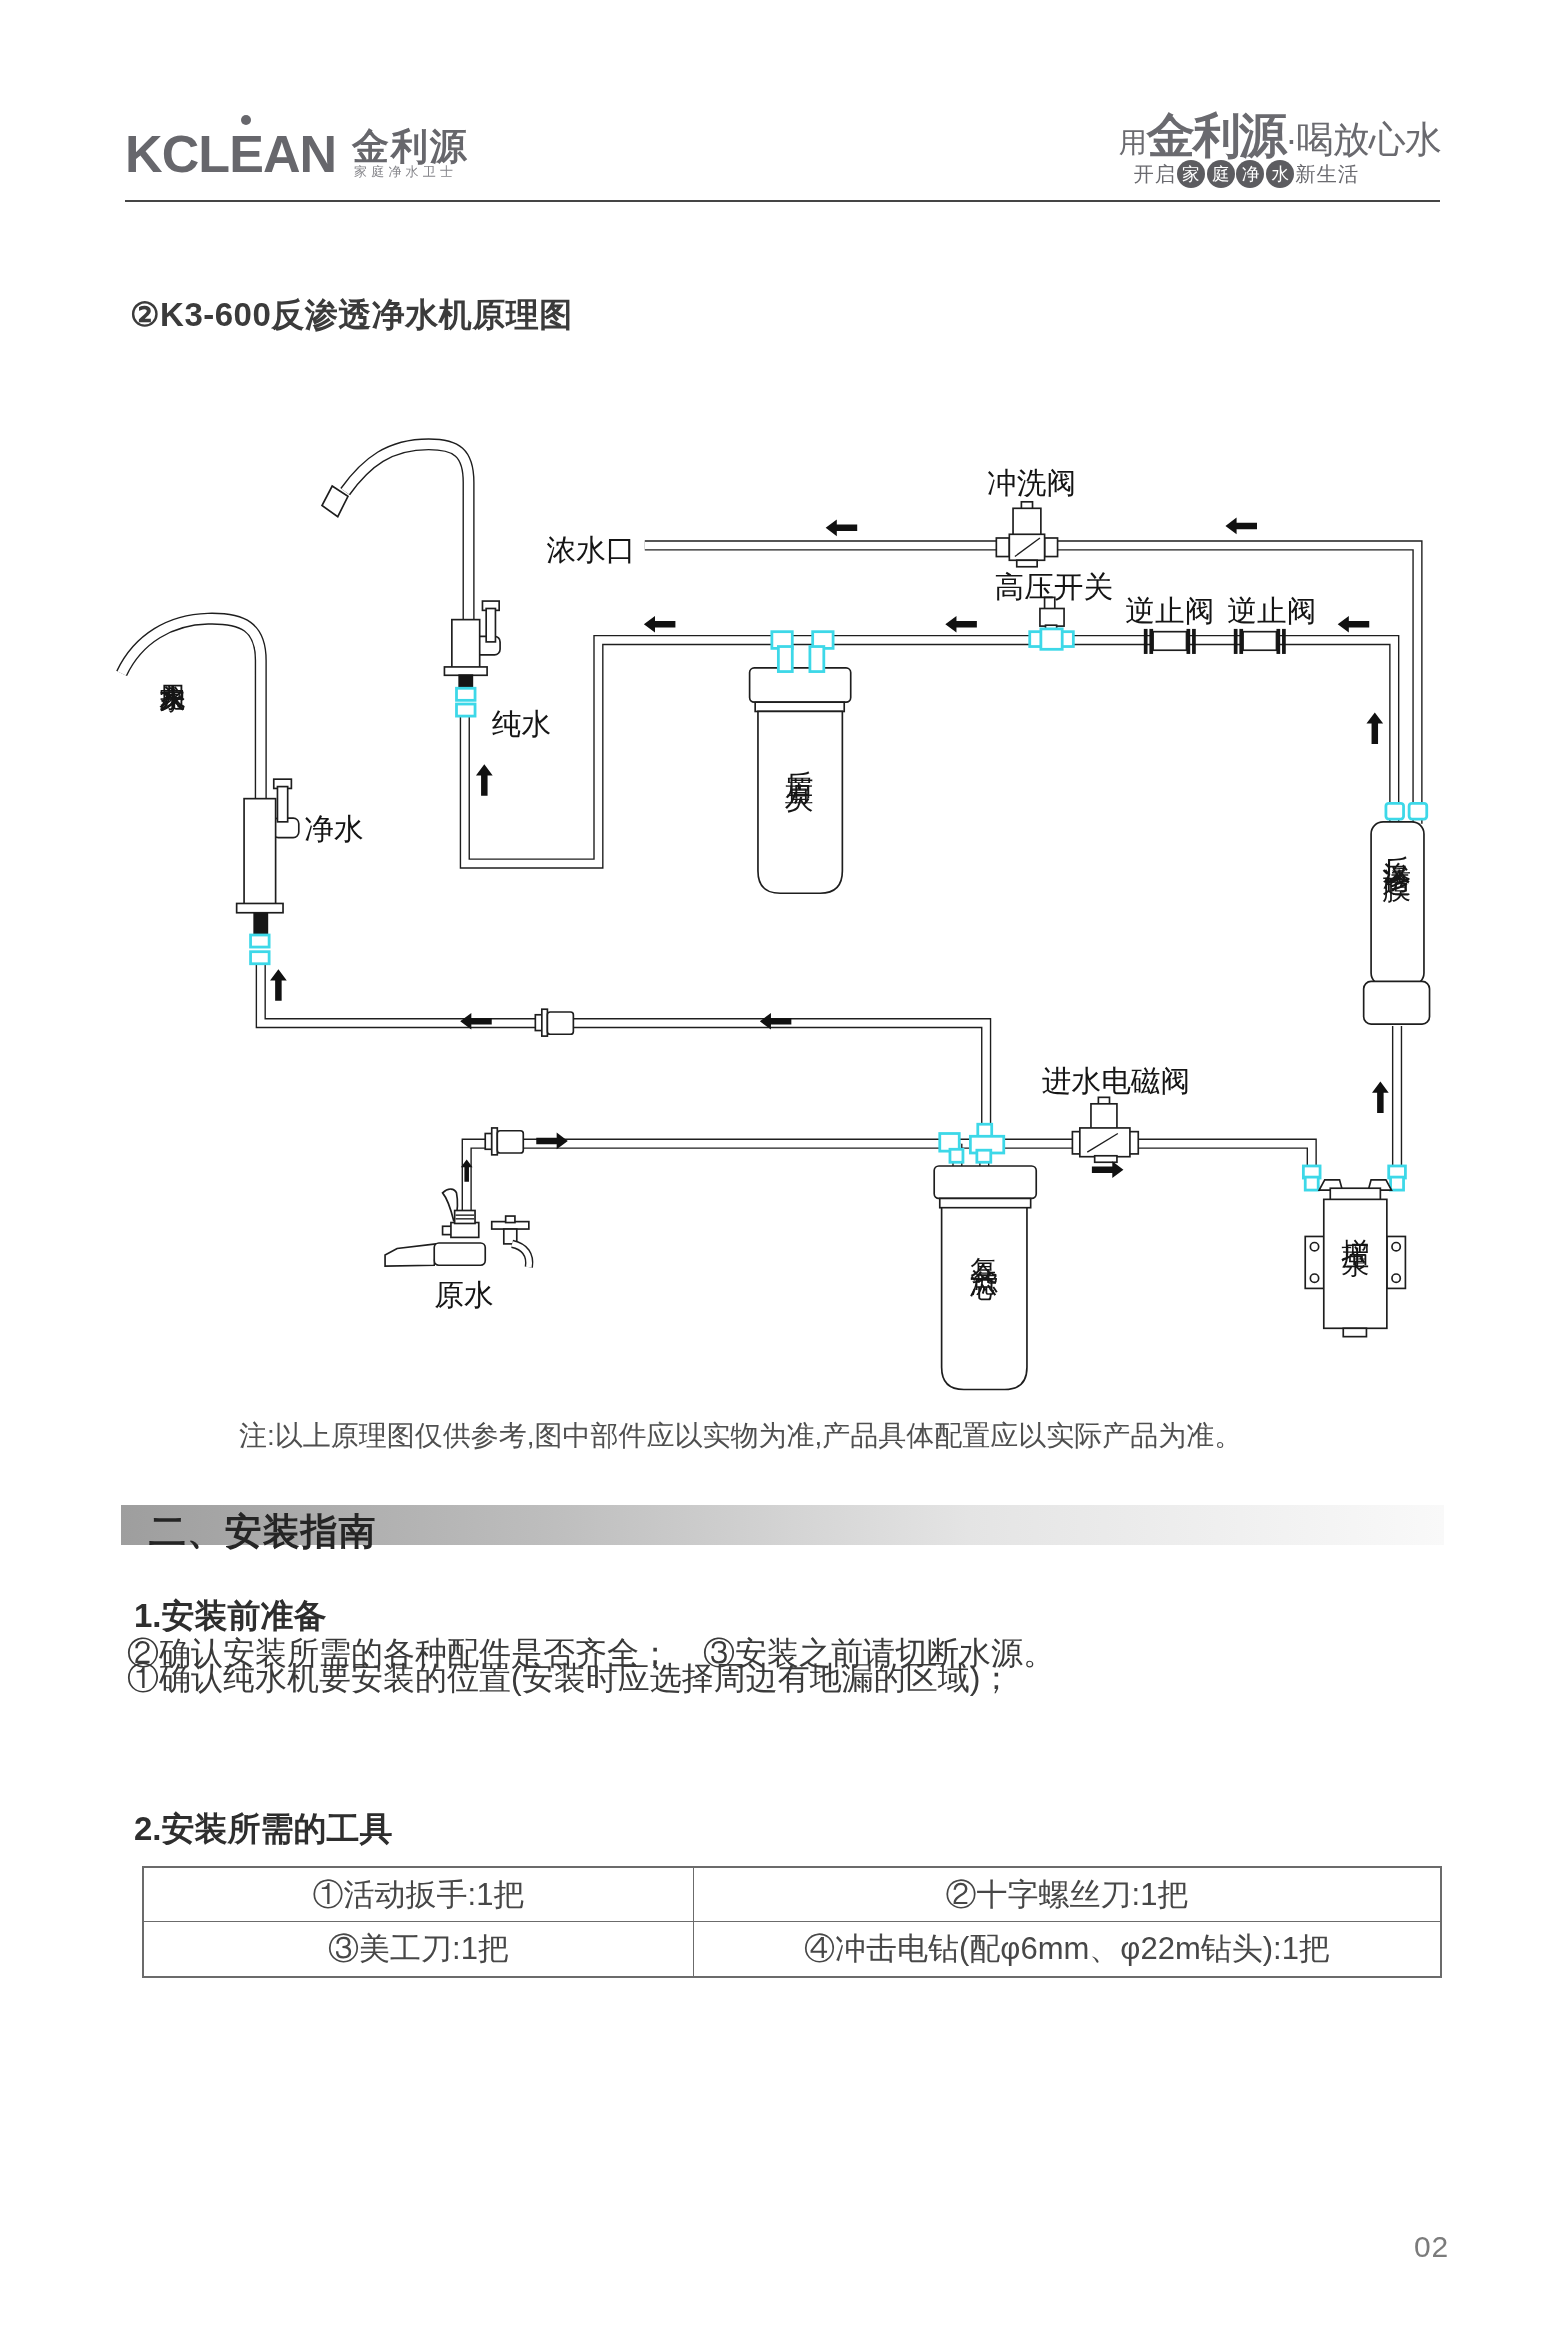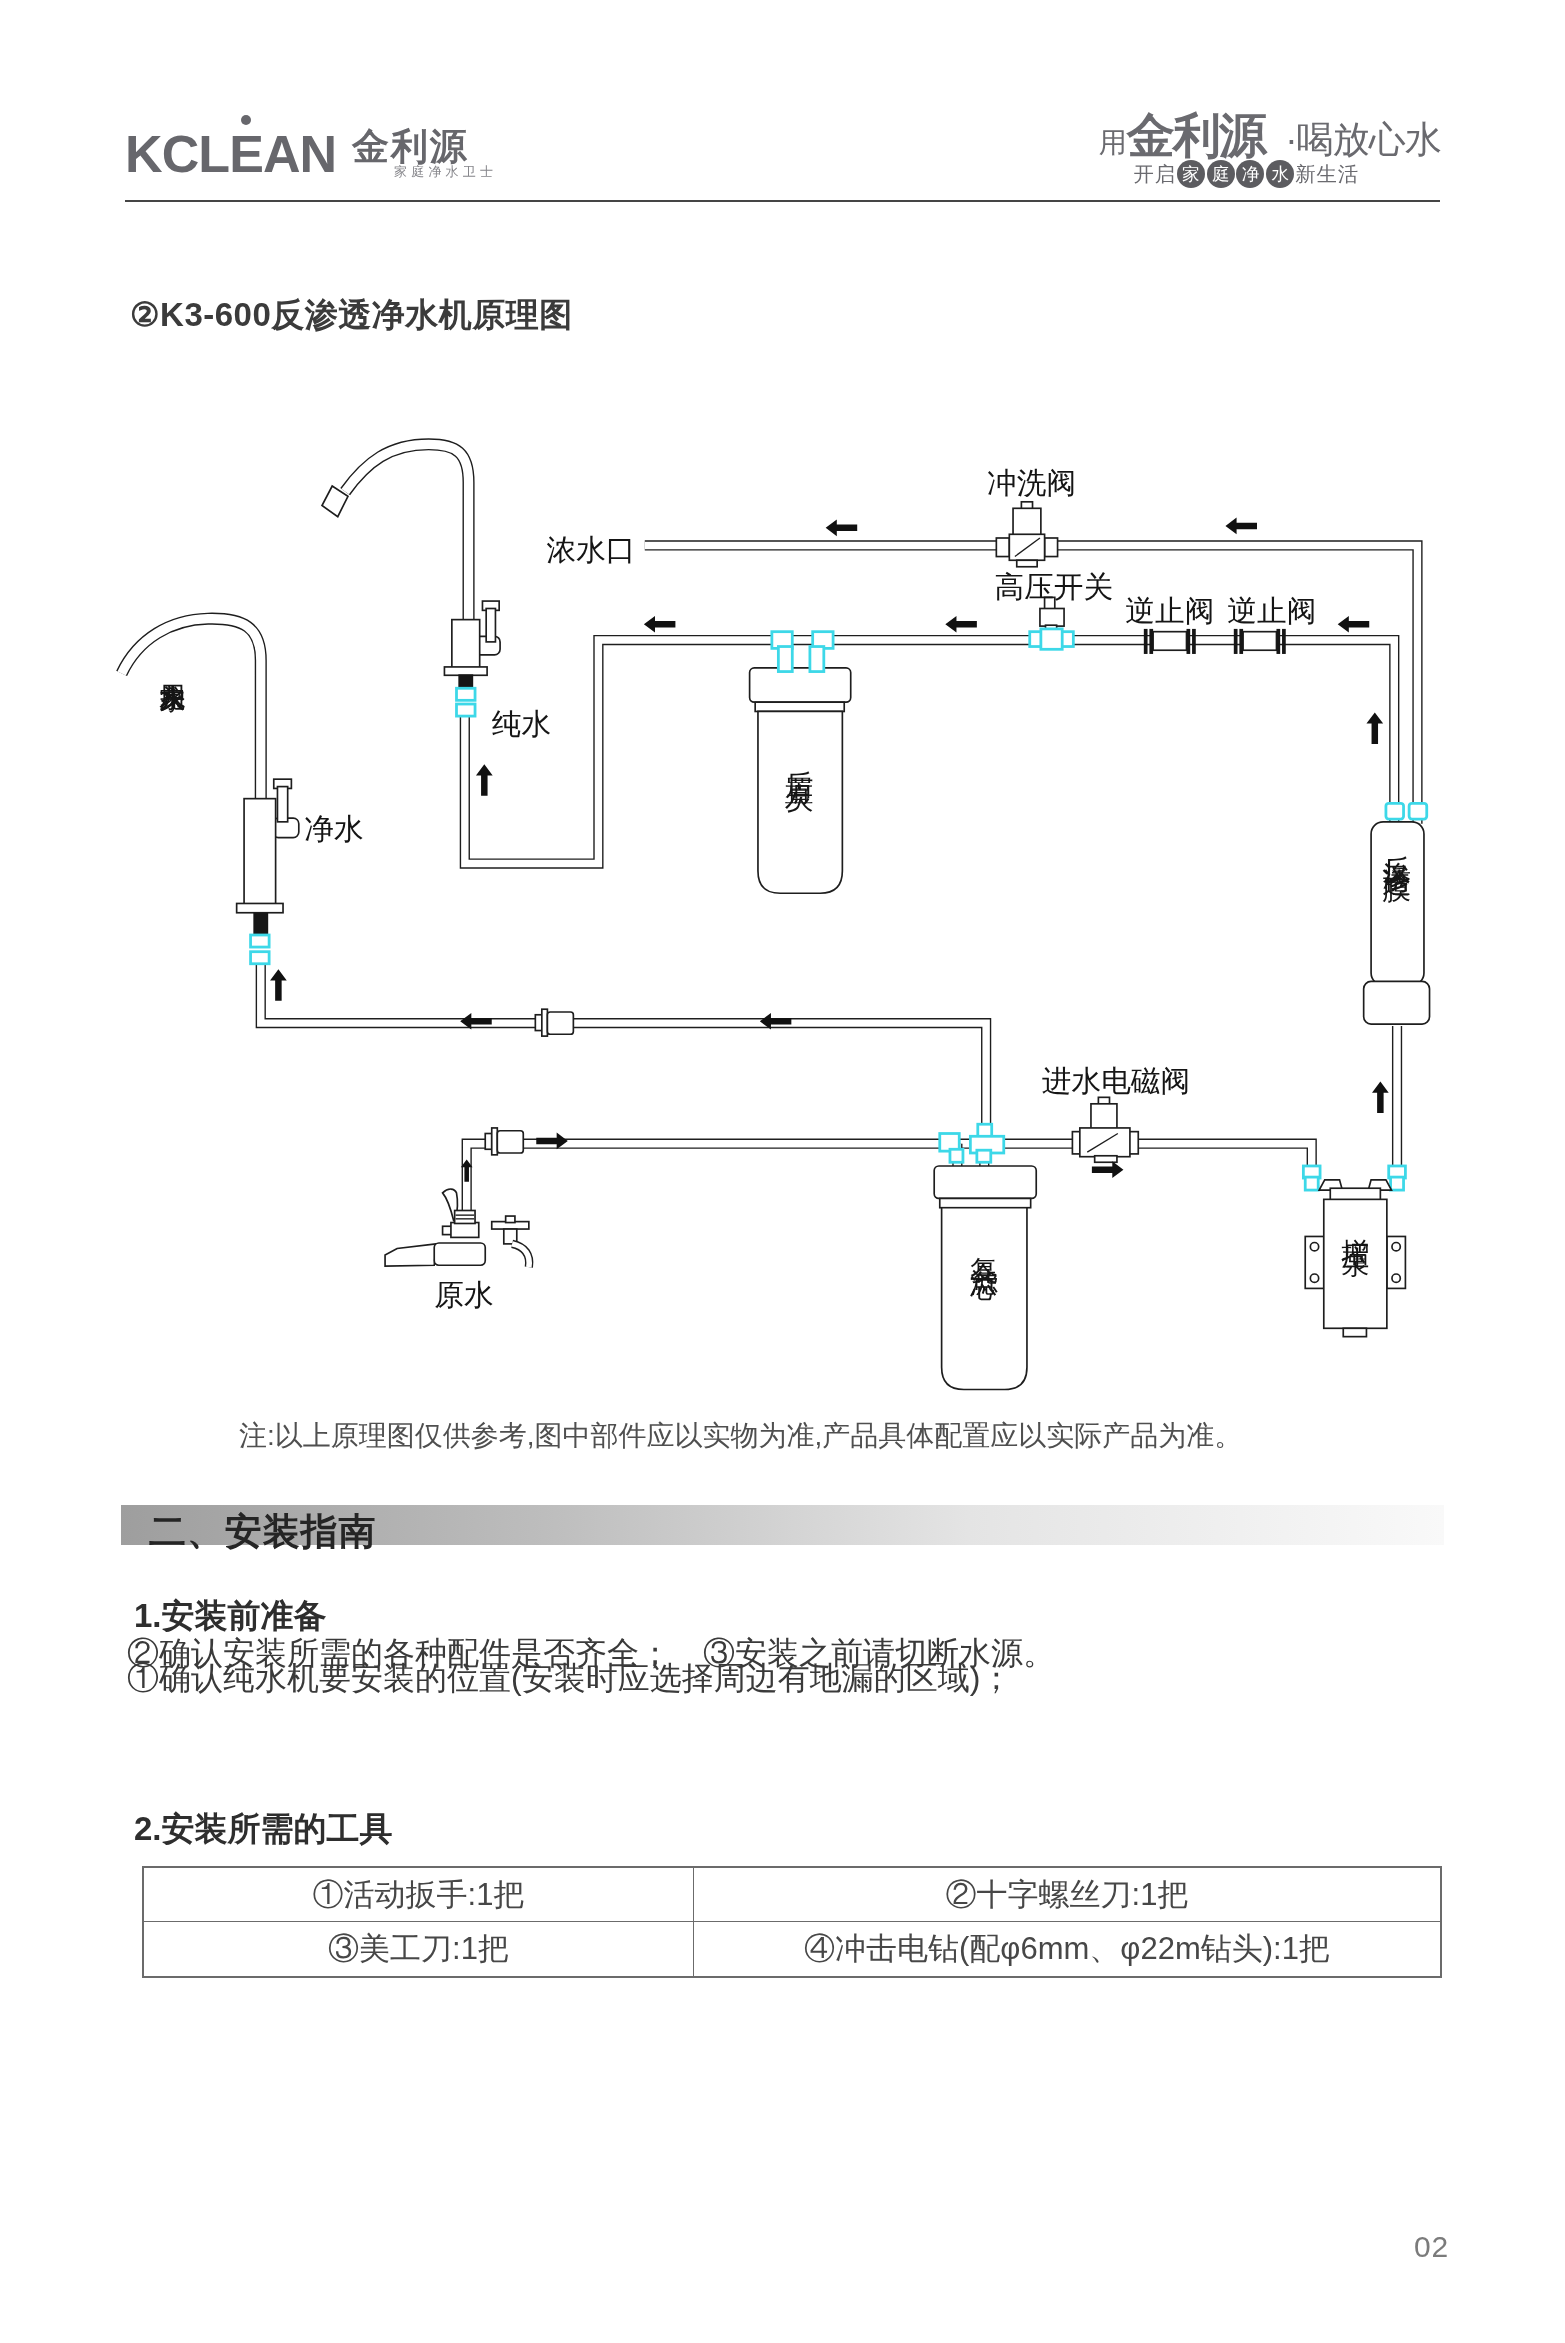--- a/index.html
+++ b/index.html
@@ -7,25 +7,25 @@
     width:1566px;height:2344px;position:relative;overflow:hidden;
     background:#ffffff;
     font-family:"Liberation Sans",sans-serif;
     color:#3a3a3a;
   }
   .abs{position:absolute;}
   
   #logo-text{left:125px;top:128px;font-size:52px;font-weight:bold;color:#67676c;letter-spacing:-0.9px;line-height:1;}
   #logo-dot{left:241px;top:115px;width:10.2px;height:10.2px;border-radius:50%;background:#67676c;}
   #logo-cn{left:352px;top:128px;font-size:37px;font-weight:bold;color:#67676c;line-height:1;letter-spacing:1.9px;}
-  #logo-sub{left:354px;top:163px;font-size:13px;color:#85858a;letter-spacing:4.2px;margin-left:40px;}
+  #logo-sub{left:354px;top:163px;font-size:13px;color:#85858a;letter-spacing:4.2px;}
   #slogan{right:125px;top:104px;display:flex;align-items:baseline;justify-content:flex-end;color:#6a6a6f;white-space:nowrap;}
   #slogan .s1{font-size:28px;}
   #slogan .s2{font-size:48px;font-weight:bold;letter-spacing:-1.9px;}
-  #slogan .s3{font-size:37px;letter-spacing:-0.9px;margin-left:20px;}
+  #slogan .s3{font-size:37px;letter-spacing:-0.9px;}
   #tagline{right:207px;top:160px;display:flex;align-items:center;color:#6a6a6f;}
   #tagline .t{font-size:20.4px;letter-spacing:0.9px;}
   #tagline .c{width:28px;height:28px;border-radius:50%;background:#5c5c60;color:#ffffff;
     display:inline-flex;align-items:center;justify-content:center;font-size:17.6px;margin:0 0.9px;}
   #hdr-rule{left:125px;top:200px;width:1315px;height:1.9px;background:#454545;}
   
   #page-title{left:130px;top:293px;font-size:33px;font-weight:600;color:#3b3b3b;letter-spacing:0.5px;}
   
   #diag{left:0;top:0;}
   .po{fill:none;stroke:#1e1e1e;stroke-width:11;}

